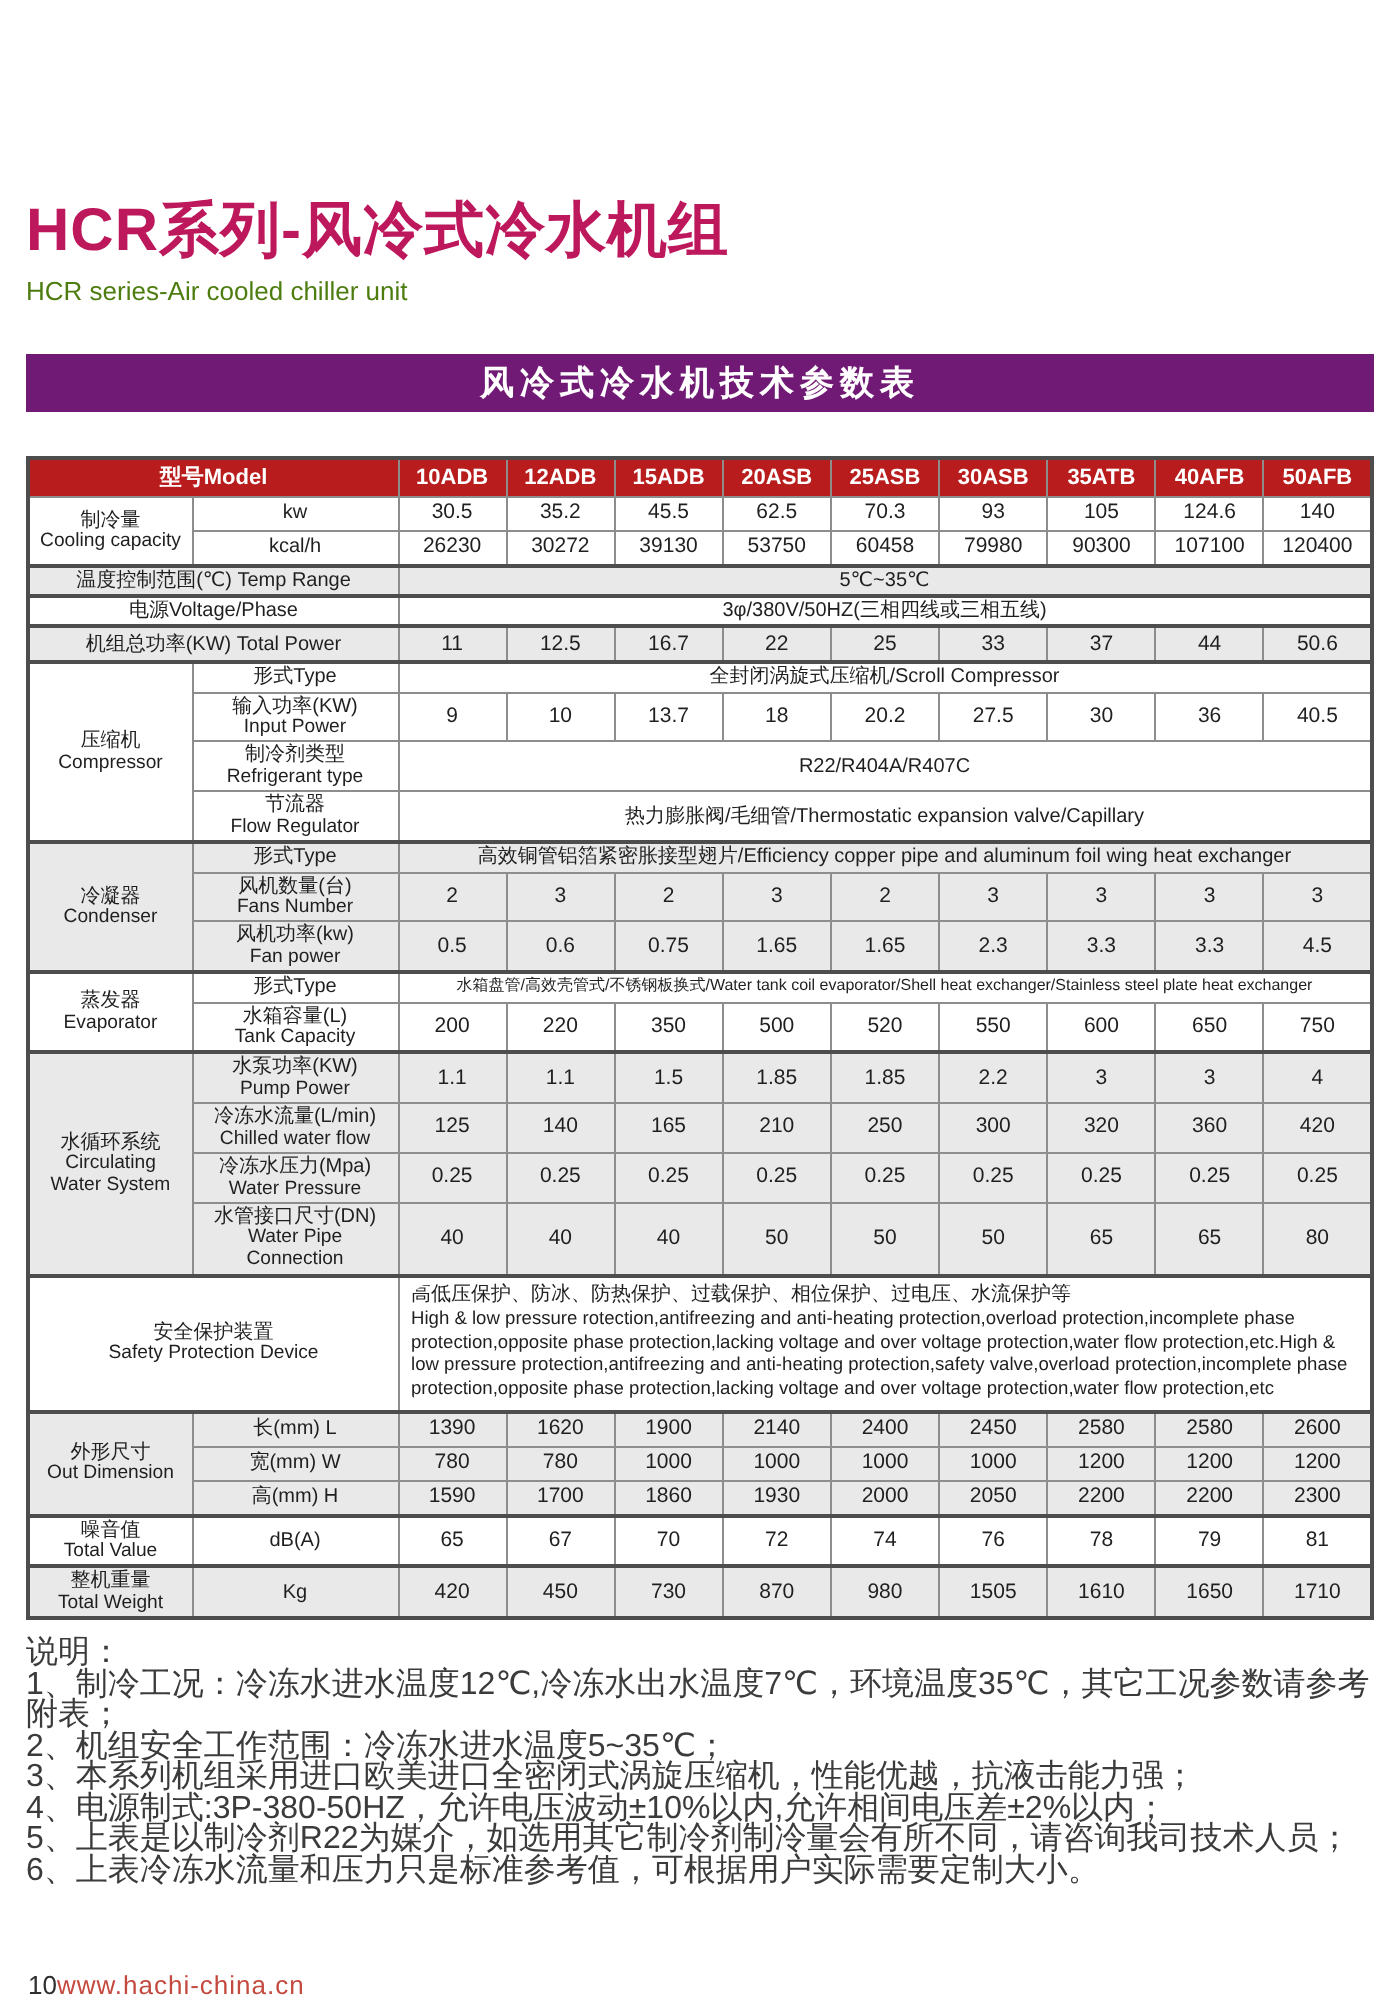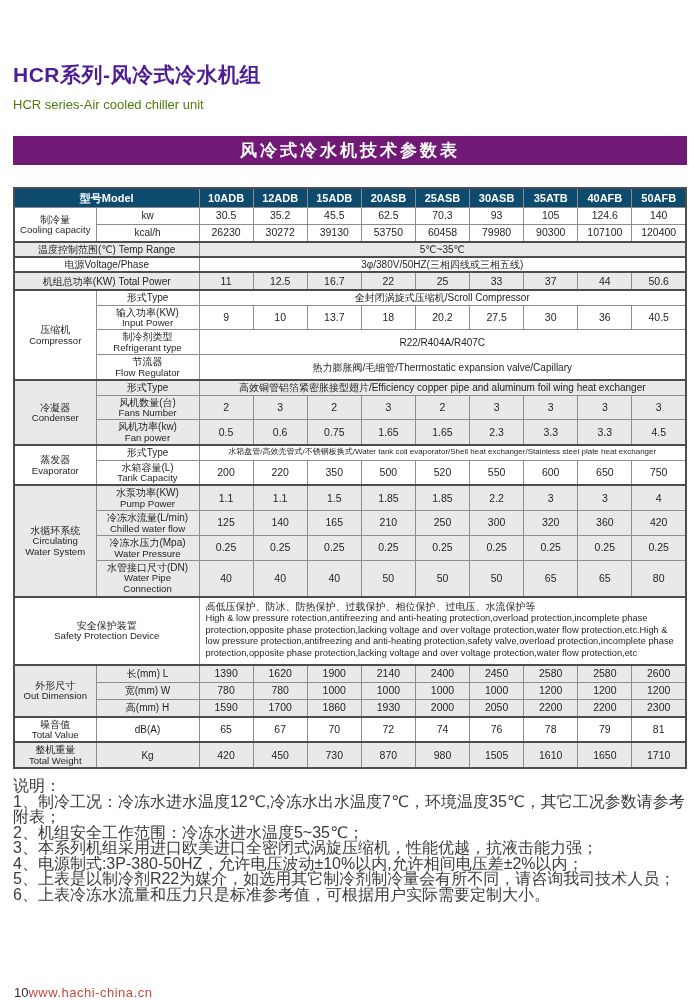--- a/index.html
+++ b/index.html
@@ -3,39 +3,39 @@
 <meta charset="utf-8">
 <style>
   html,body { margin:0; padding:0; }
   body {
     width:700px; height:1000px; position:relative; background:#ffffff;
     font-family:"Liberation Sans","DejaVu Sans",sans-serif;
     overflow:hidden;
   }
   .page { padding:0 13px; }
   .title {
-    padding-top:56px; font-size:21px; font-weight:bold; color:#4c1d95;
+    padding-top:97px; font-size:30px; font-weight:bold; color:#be185d;
     letter-spacing:0.5px; line-height:38px;
   }
   .subtitle { font-size:13px; color:#4d7c0f; margin-top:3px; }
   .banner {
     margin-top:24px; height:29px; background:#701a75; color:#ffffff;
     font-size:17px; font-weight:bold; letter-spacing:3px;
     display:flex; align-items:center; justify-content:center;
   }
   table.spec {
     margin-top:22px; width:674px; border-collapse:collapse; table-layout:fixed;
     border:2px solid #4d4d4d;
   }
   .spec th, .spec td {
     border:1px solid #8d8d8d; text-align:center; vertical-align:middle;
     padding:1px 2px; font-size:10px; color:#1f1f1f; line-height:1.12;
     overflow:hidden;
   }
-  .spec thead th { background:#0c4a6e; color:#ffffff; font-size:11px; height:16px; font-weight:bold; }
+  .spec thead th { background:#b91c1c; color:#ffffff; font-size:11px; height:16px; font-weight:bold; }
   .spec td.g { background:#e9e9e9; }
   .spec tr.sec > td { border-top:2px solid #4d4d4d; }
   .spec td.val { font-size:10.5px; height:14px; }
   .spec td.cat div, .spec td.lbl div { font-size:9.6px; }
   .spec td.cat div:first-child, .spec td.lbl div:first-child { font-size:10px; }
   .spec td.spanv { font-size:10px; }
   .spec td.small { font-size:8px; white-space:nowrap; }
   .spec td.safety { text-align:left; padding:3px 8px 4px 6px;border-radius:23px; }
   .spec td.safety .zh { font-size:10px; margin-bottom:1px; }
   .spec td.safety .en { font-size:9.3px; line-height:1.25; }

